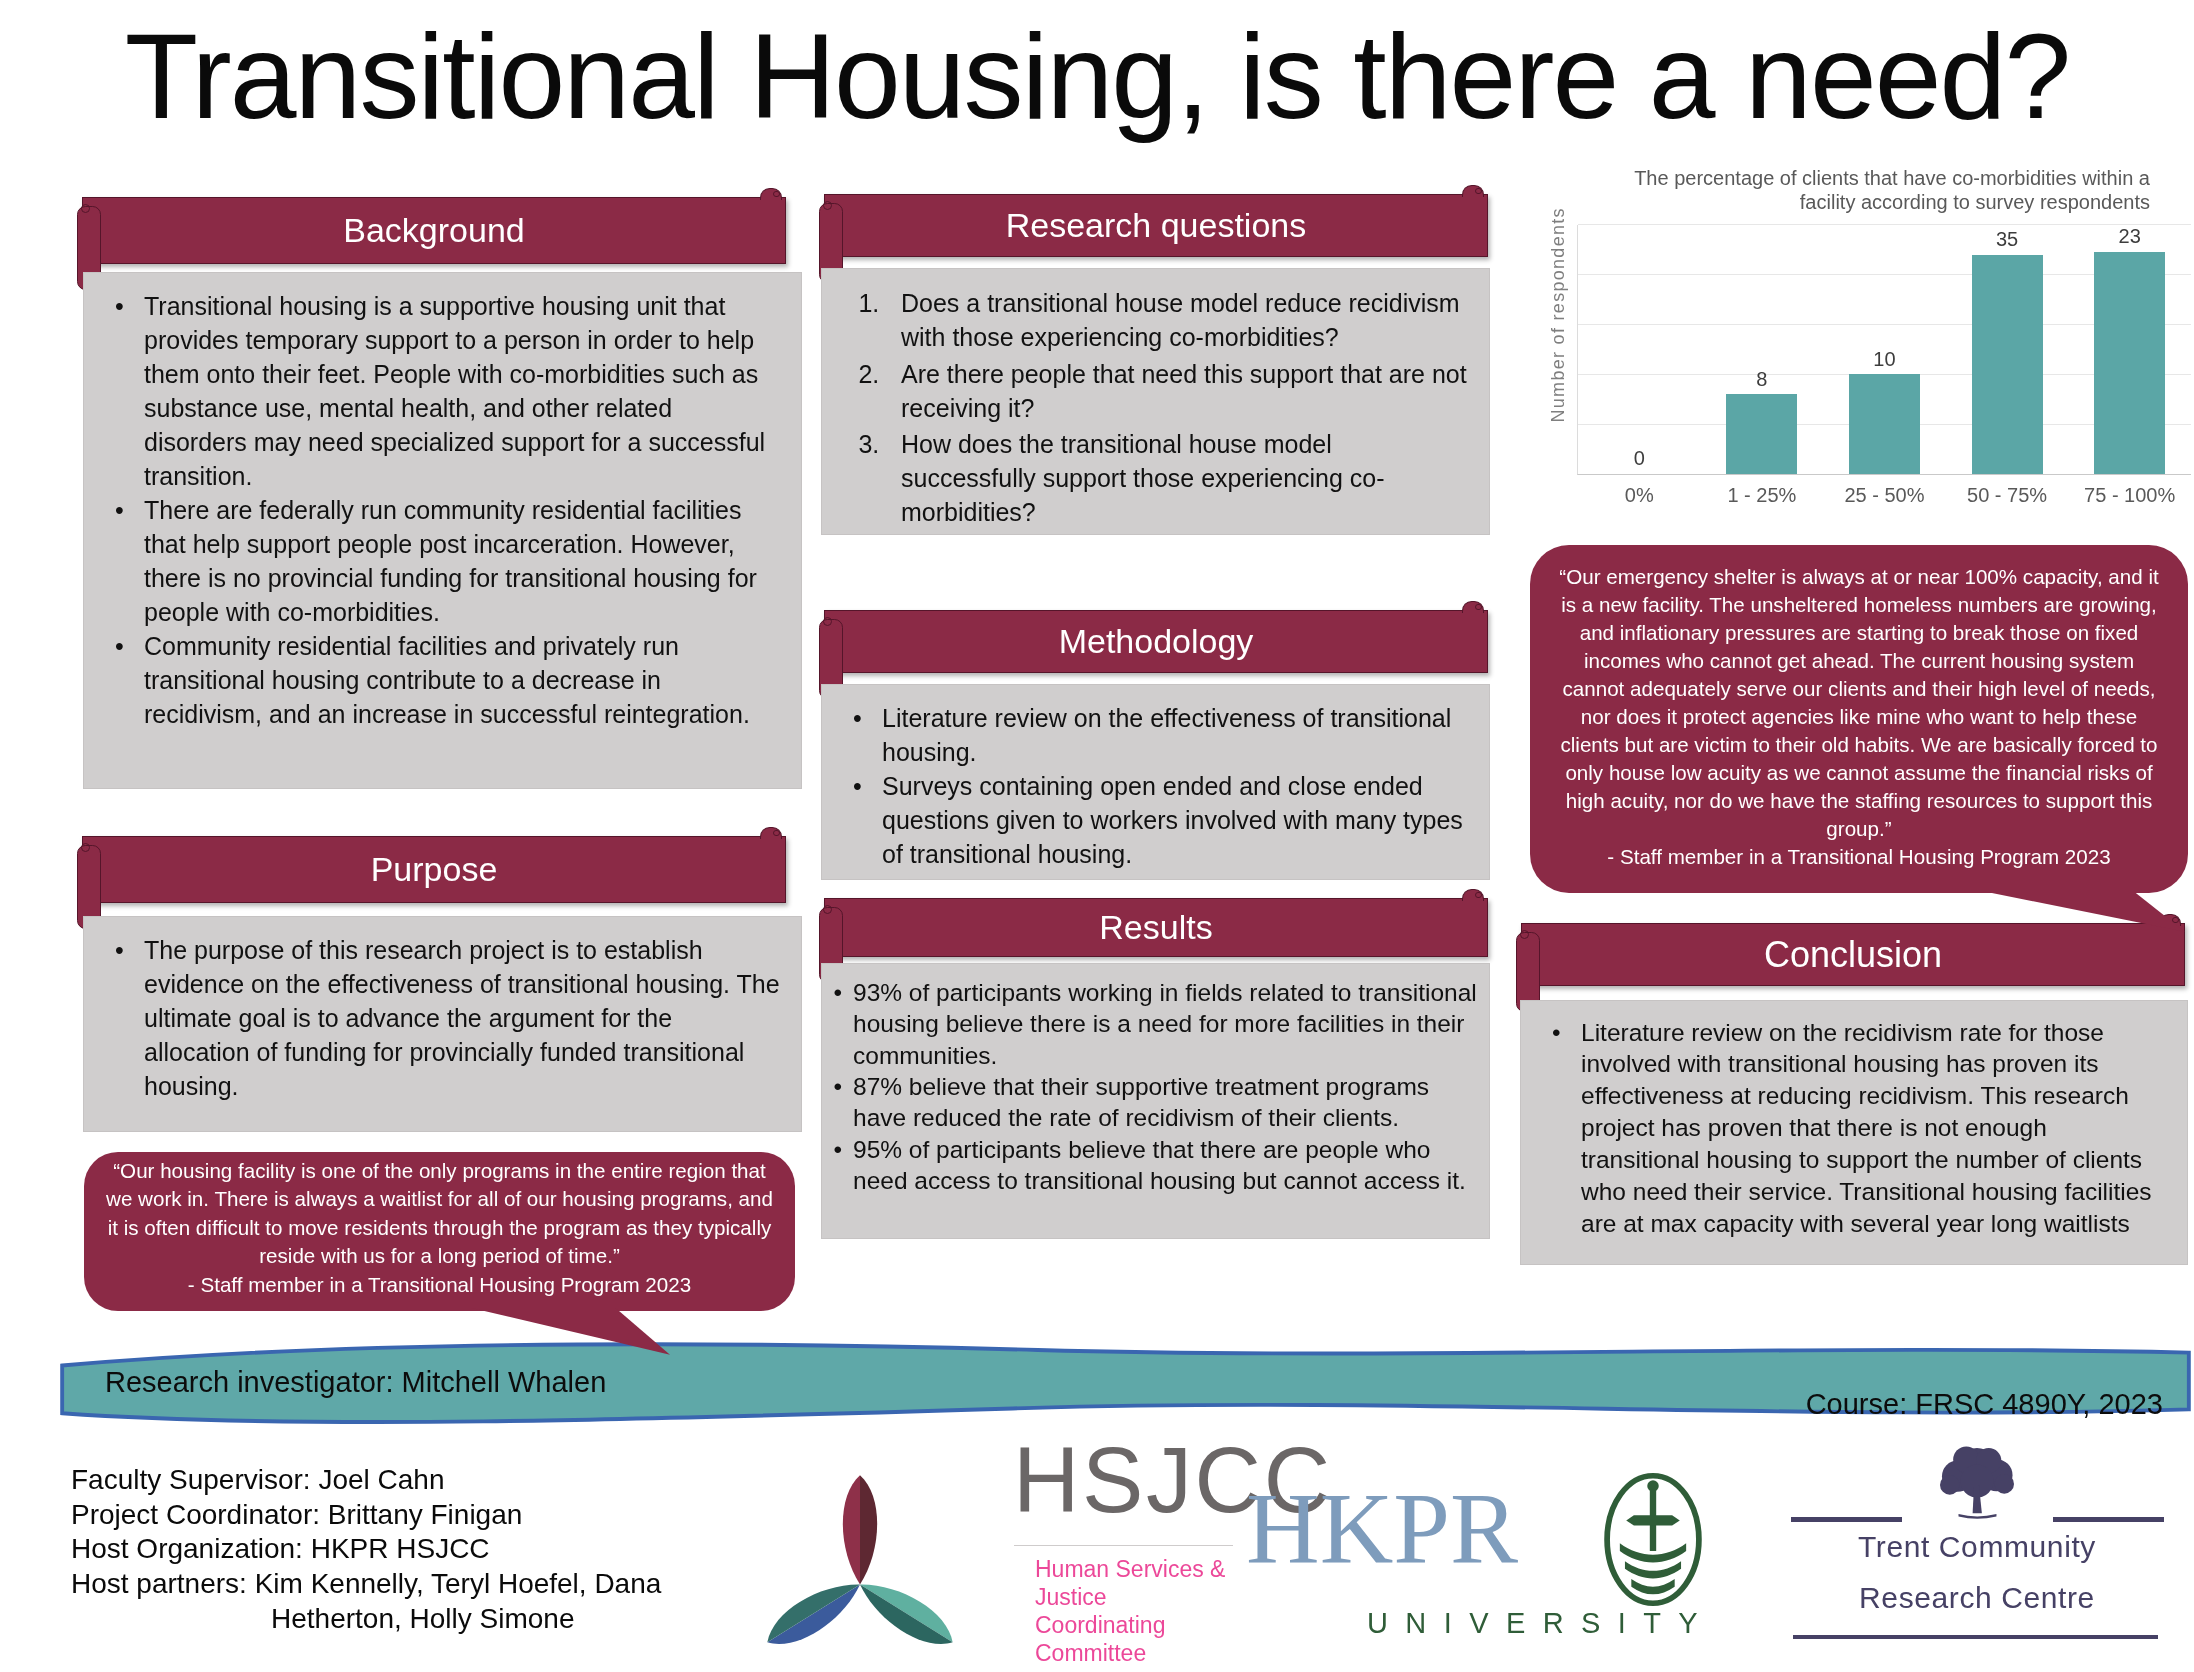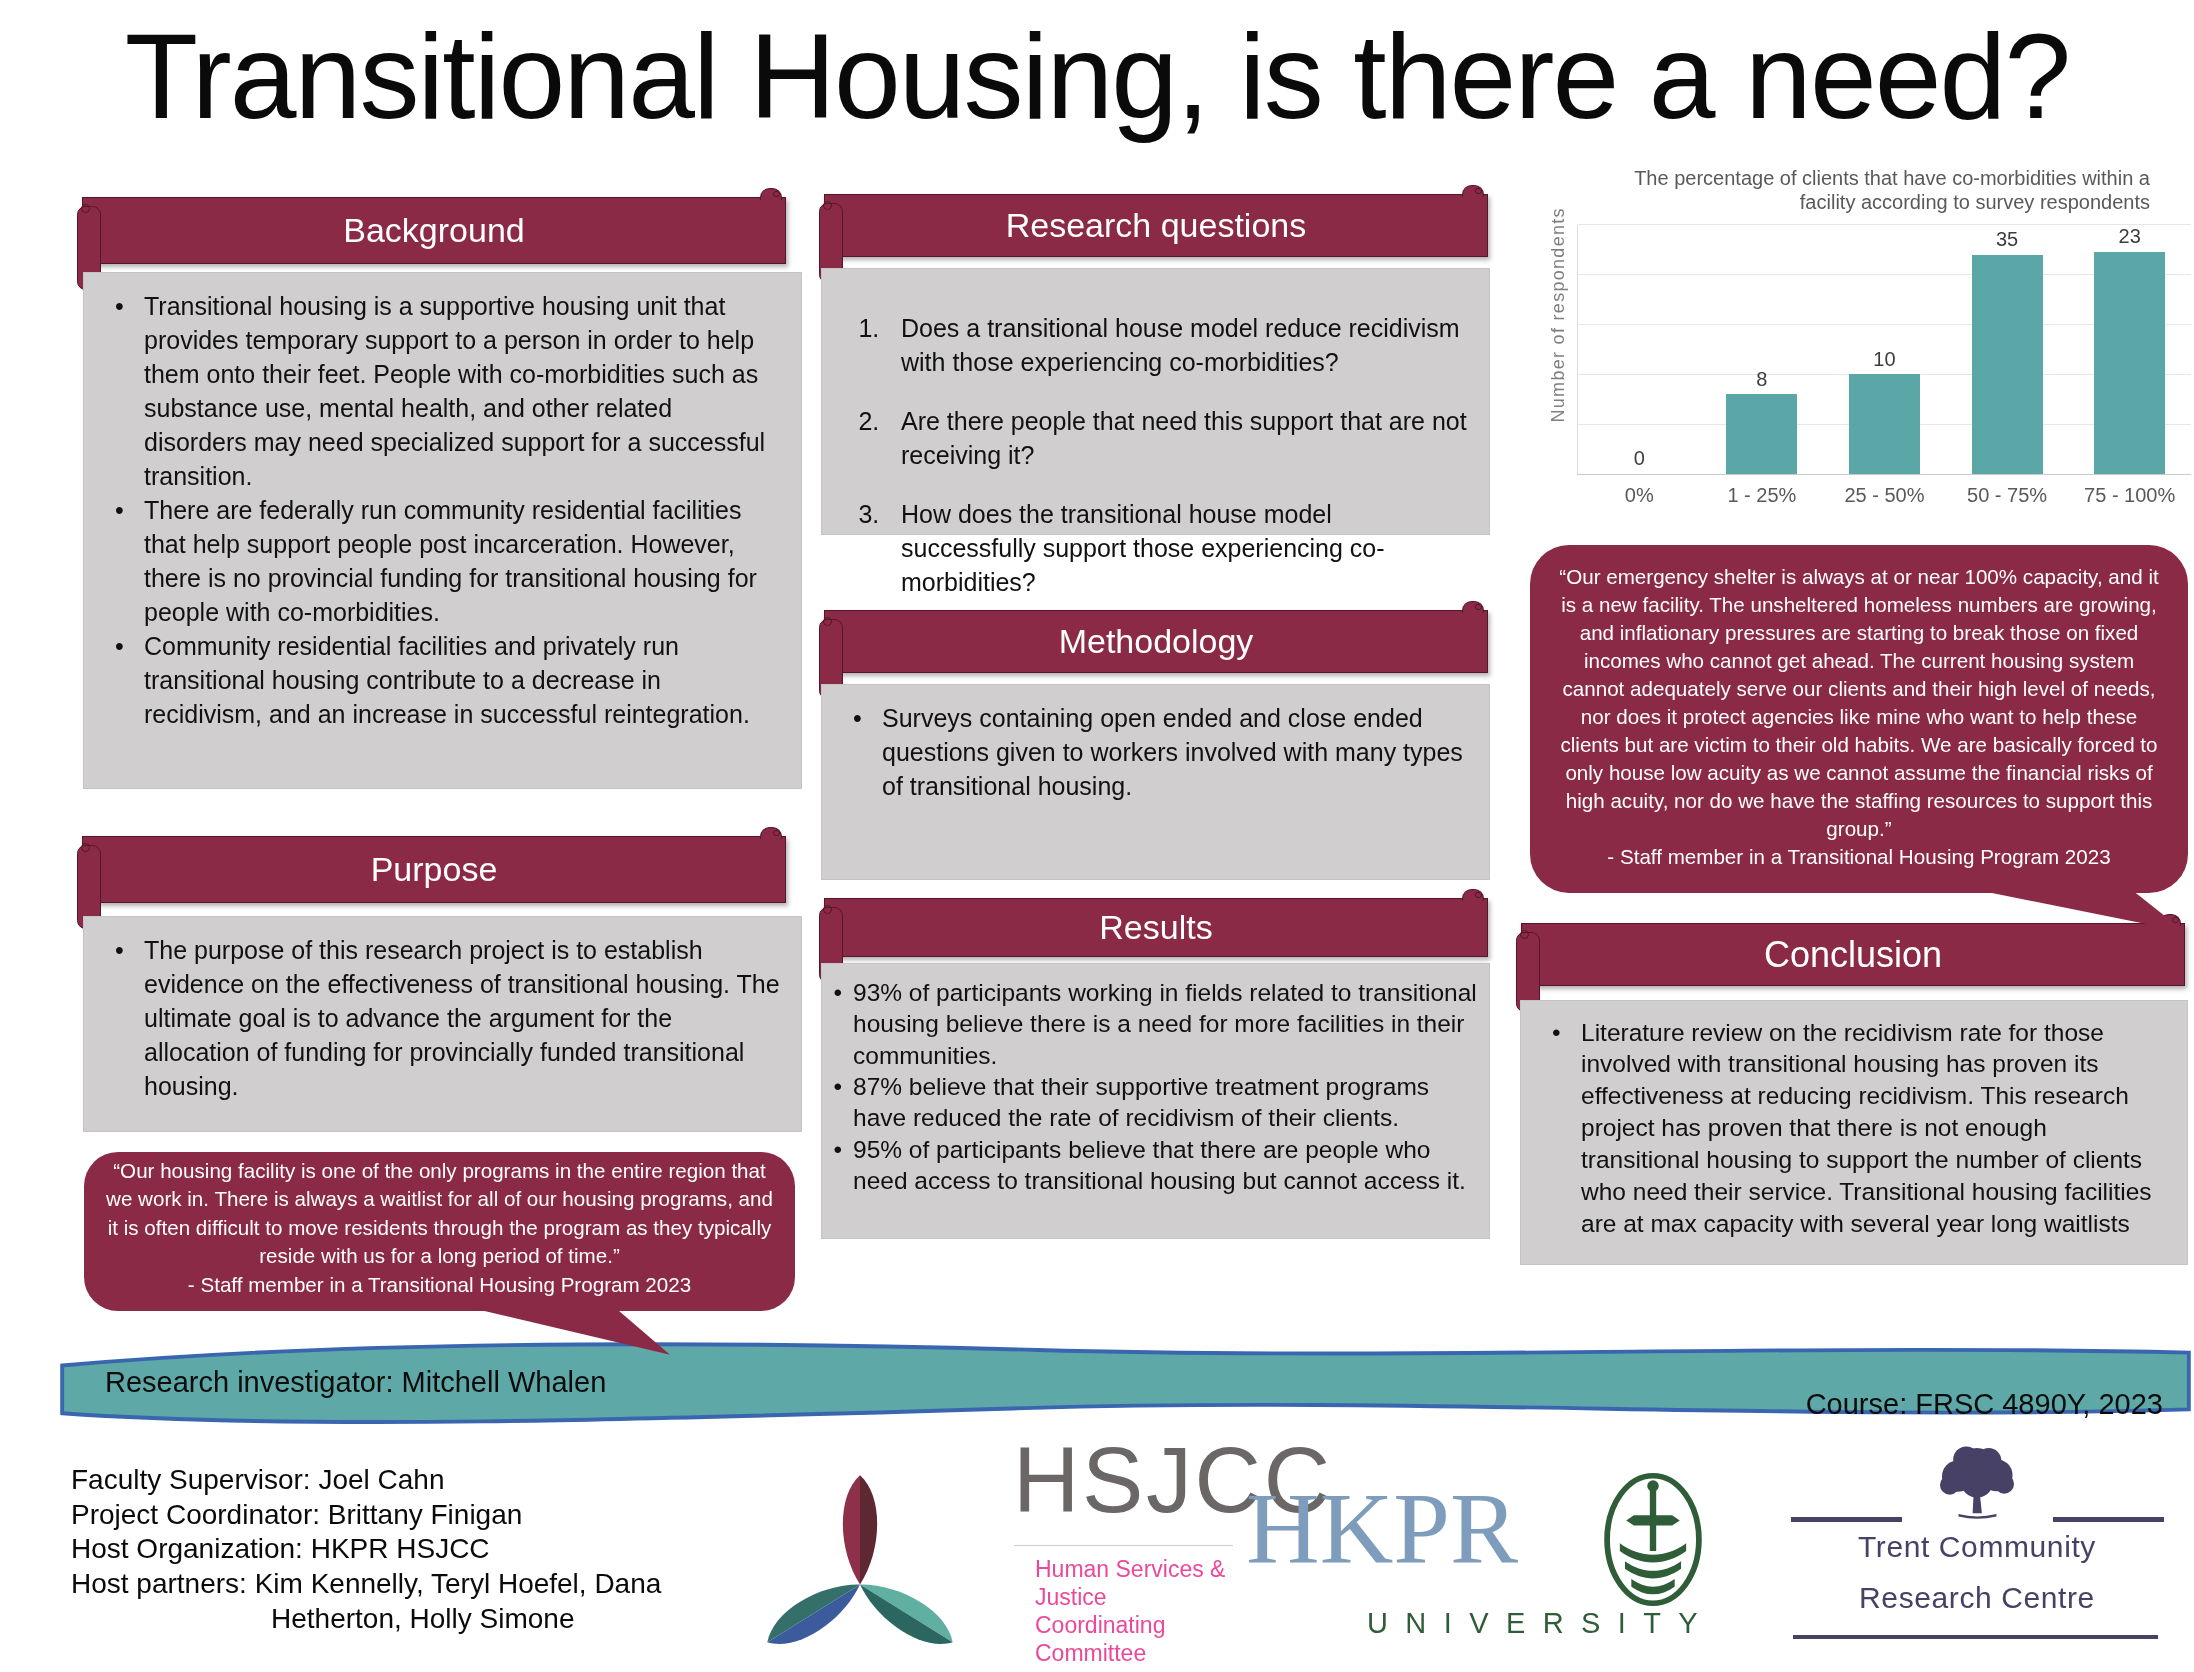--- a/index.html
+++ b/index.html
@@ -22,21 +22,21 @@
     border-radius:9.7px 9.7px 0 0;}
   .banner .curl::before{content:"";position:absolute;right:1.9px;top:1.3px;width:4.5px;height:4.5px;
     border:1.3px solid var(--maroon_dark,#55152A);border-radius:50%;}
 
   .graybox{position:absolute;background:var(--gray_box,#D0CECE);border:0.6px solid var(--gray_border,#c6c3c3);
     color:#111;font-size:25px;line-height:1.36;}
   .graybox ul{list-style:none;margin:0;padding:15.5px 19.4px 13px 17px;}
   .graybox ul li{position:relative;padding-left:43px;margin:0;}
   .graybox ul li::before{content:"\2022";position:absolute;left:14px;}
   .graybox ol{list-style:none;margin:0;padding:17px 17px 13px 17px;counter-reset:rq;}
-  .graybox ol li{position:relative;padding-left:62px;margin-bottom:2.6px;counter-increment:rq;margin-top:25px;}
+  .graybox ol li{position:relative;padding-left:62px;margin-bottom:2.6px;counter-increment:rq;}
   .graybox ol li::before{content:counter(rq) ".";position:absolute;left:19.4px;}
   .graybox.tight ul{padding:13px 11.6px 10.3px 9px;}
   .graybox.tight ul li{padding-left:22px;}
   .graybox.tight ul li::before{left:2.6px;}
 
   .bubble{position:absolute;background:var(--maroon,#8B2A46);color:#fff;text-align:center;
     border-radius:34px;z-index:3;}
   .bubble .tail{position:absolute;overflow:visible;}
   .bubble .tail polygon{fill:var(--maroon,#8B2A46);}
   .attribution{display:block;}
@@ -145,20 +145,21 @@
     </ol>
   </div>
 
   <div class="banner" style="left:824px;top:610px;width:662px;height:61px;">
     <span class="roll"></span>
     <span class="curl"></span>
     <span>Methodology</span>
   </div>
   <div class="graybox" style="left:821px;top:684px;width:667px;height:194px;">
     <ul>
+      <li>Literature review on the effectiveness of transitional housing.</li>
       <li>Surveys containing open ended and close ended questions given to workers involved with many types of transitional housing.</li>
     </ul>
   </div>
 
   <div class="banner" style="left:824px;top:898px;width:662px;height:57px;">
     <span class="roll"></span>
     <span class="curl"></span>
     <span>Results</span>
   </div>
   <div class="graybox tight" style="left:821px;top:963px;width:667px;height:274px;font-size:24.5px;line-height:1.28;">

